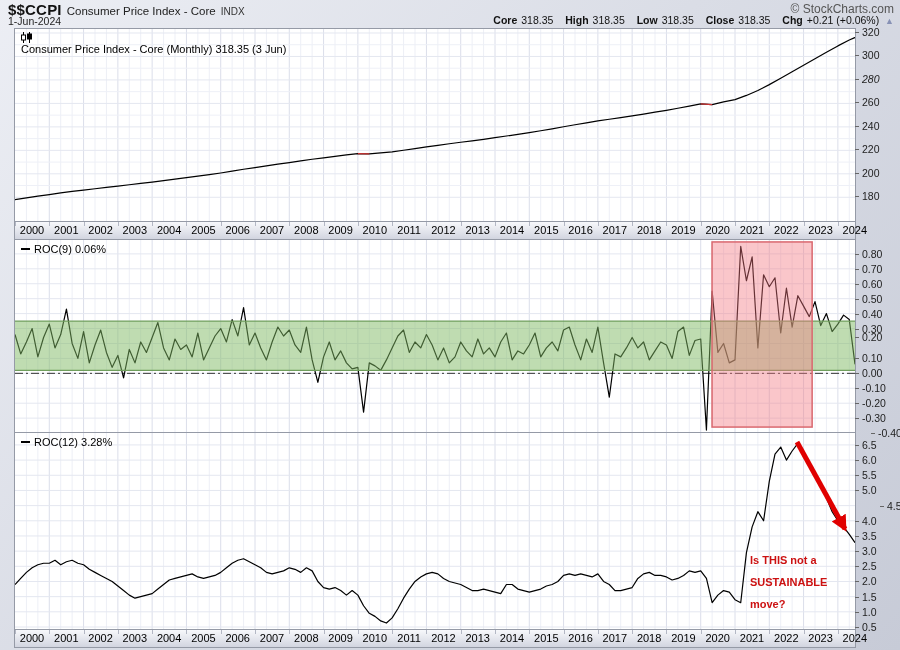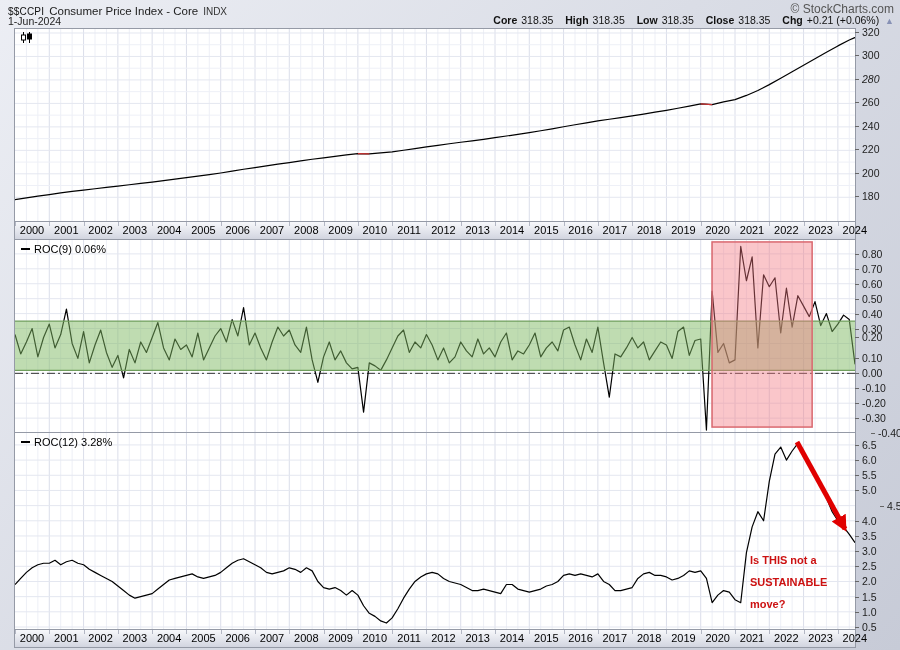--- a/index.html
+++ b/index.html
@@ -1,21 +1,21 @@
 <!DOCTYPE html>
 <html><head>
 <meta charset="utf-8">
 <style>
   html,body{margin:0;padding:0;}
   .page{position:relative;width:900px;height:650px;overflow:hidden;
         background:linear-gradient(135deg,#eceef4 0%,#dadde6 45%,#c7cbd7 100%);
         font-family:"Liberation Sans",sans-serif;color:#111;}
   
   .hdr1{position:absolute;left:8px;top:1px;height:14px;white-space:nowrap;}
-  .sym{font-weight:normal;font-size:10px;letter-spacing:.2px;}
+  .sym{font-weight:bold;font-size:15px;letter-spacing:.2px;}
   .nm{font-size:11.5px;margin-left:5px;color:#222;}
   .exch{font-size:10px;margin-left:5px;color:#333;}
   .copy{position:absolute;right:6px;top:2px;font-size:12px;color:#555;}
   .hdr2{position:absolute;left:8px;top:15px;font-size:10.5px;color:#222;}
   .quote{position:absolute;right:6px;top:14px;font-size:10.5px;white-space:nowrap;color:#111;}
   .ql{font-weight:bold;margin-left:9px;}
   .qv{margin-left:4px;}
   .qarrow{color:#8791b5;font-size:9px;margin-left:3px;}
   
   .panel{position:absolute;left:14px;width:842px;background:#fff;
@@ -58,21 +58,21 @@
     <span class="qarrow" style="color: rgb(135, 145, 181);">▲</span>
   </div>
 
   <div class="panel" id="panel1">
     <div class="legend">
       <svg class="licon" width="11" height="11">
         <line x1="2.5" y1="0" x2="2.5" y2="11" stroke="#000" stroke-width="1"></line>
         <rect x="0.5" y="3" width="4" height="5" fill="#fff" stroke="#000"></rect>
         <line x1="8.5" y1="0" x2="8.5" y2="11" stroke="#000" stroke-width="1"></line>
         <rect x="6.5" y="2" width="4" height="5" fill="#000" stroke="#000"></rect>
-      </svg>
+      </svg><span>Consumer Price Index - Core (Monthly) 318.35 (3 Jun)</span>
     </div>
   <svg width="840" height="192">
         <line x1="11.43" y1="0" x2="11.43" y2="192" stroke="#edeff6" stroke-width="1"></line>
         <line x1="22.86" y1="0" x2="22.86" y2="192" stroke="#edeff6" stroke-width="1"></line>
         <line x1="45.71" y1="0" x2="45.71" y2="192" stroke="#edeff6" stroke-width="1"></line>
         <line x1="57.14" y1="0" x2="57.14" y2="192" stroke="#edeff6" stroke-width="1"></line>
         <line x1="34.29" y1="0" x2="34.29" y2="192" stroke="#dbdeea" stroke-width="1"></line>
         <line x1="80" y1="0" x2="80" y2="192" stroke="#edeff6" stroke-width="1"></line>
         <line x1="91.43" y1="0" x2="91.43" y2="192" stroke="#edeff6" stroke-width="1"></line>
         <line x1="68.57" y1="0" x2="68.57" y2="192" stroke="#dbdeea" stroke-width="1"></line>

